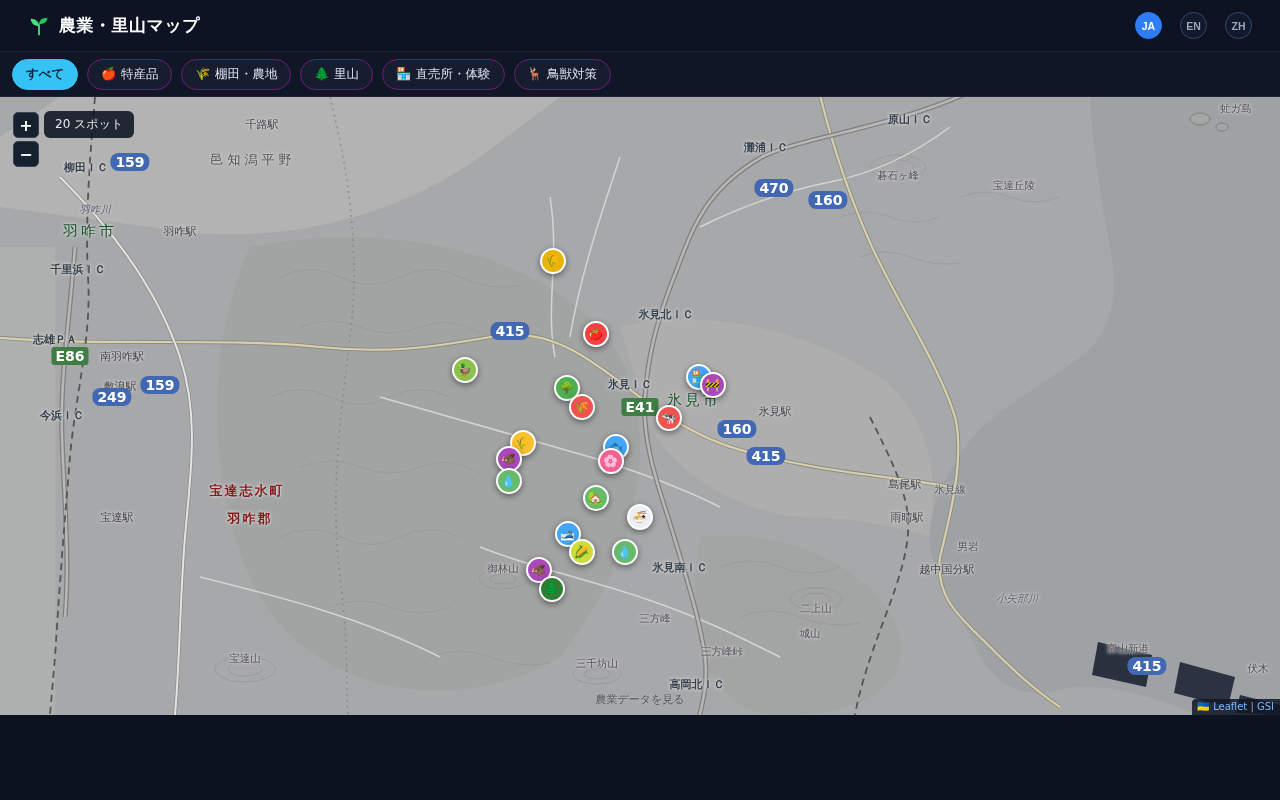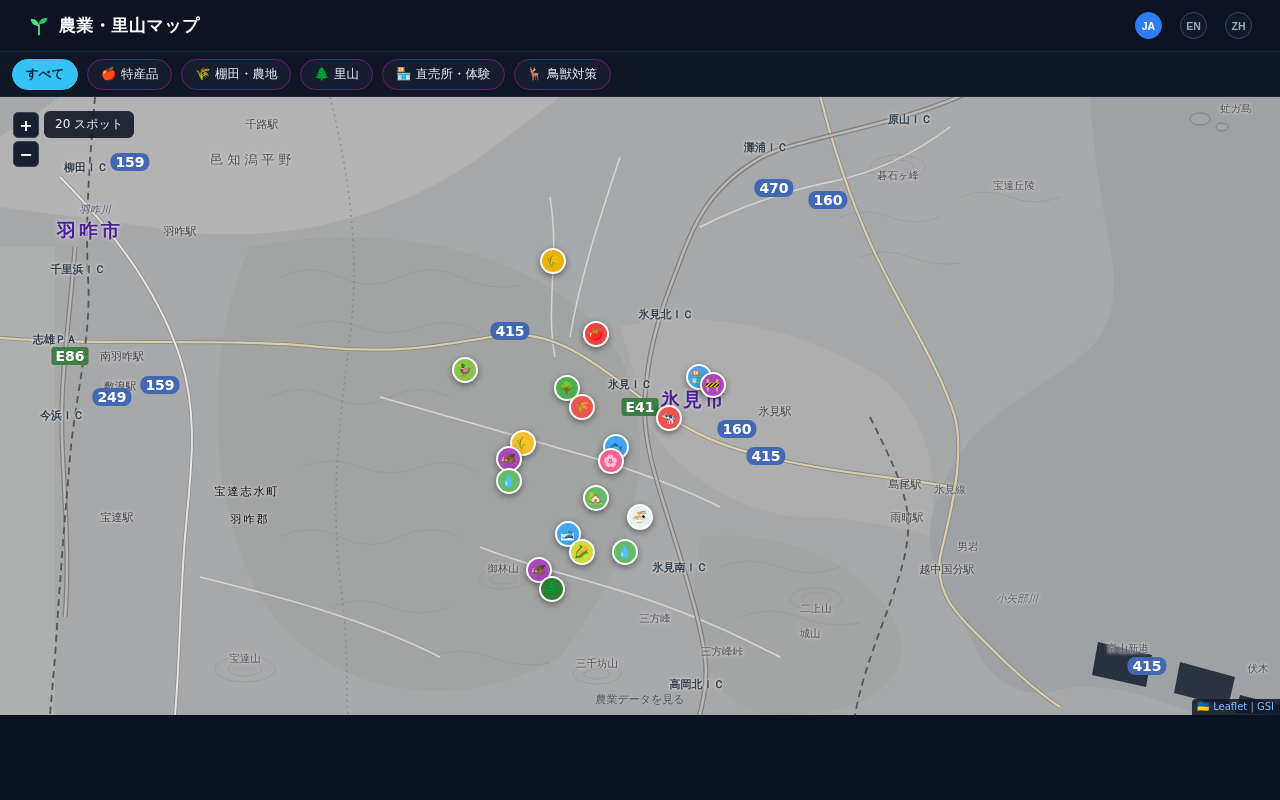--- a/index.html
+++ b/index.html
@@ -25,22 +25,22 @@
     padding:6px 13px; border-radius:16px; cursor:pointer; white-space:nowrap;
     font-family:inherit; }
   .chip.active { background:#35c3f5; border-color:#35c3f5; color:#06283a; font-weight:700; }
 
   
   .map { position:relative; width:1280px; height:618px; background:#a7a8a9; overflow:hidden; }
   .map svg.base { position:absolute; left:0; top:0; z-index:1; }
 
   .map-label { position:absolute; transform:translate(-50%,-50%); z-index:2; white-space:nowrap;
     text-shadow:0 0 2px #cfcfcf,0 0 3px #cfcfcf,0 0 4px #cfcfcf; pointer-events:none; }
-  .city { font-size:19px; font-weight:700; color:#4c1d95; letter-spacing:3px; }
-  .town { font-size:11px; font-weight:400; color:#000000; letter-spacing:2px; }
+  .city { font-size:15px; font-weight:400; color:#14532d; letter-spacing:3px; }
+  .town { font-size:13px; font-weight:700; color:#7f1d1d; letter-spacing:2px; }
   .area { font-size:13px; color:#4e4e56; letter-spacing:4px;text-align:center; }
   .station { font-size:11px; color:#3d3d44; }
   .ic { font-size:11px; color:#35404d; font-weight:600; }
   .small { font-size:10.5px; color:#4f4f57; }
   .river { font-size:10.5px; color:#596270; font-style:italic; }
 
   .shield { position:absolute; transform:translate(-50%,-50%); z-index:2; color:#fff;
     font-size:14px; font-weight:700; line-height:1;text-align:right; }
   .shield.nat { background:#4268b3; padding:2px 5px; border-radius:8px; }
   .shield.exp { background:#3e7d44; padding:2px 4px; border-radius:3px; }

